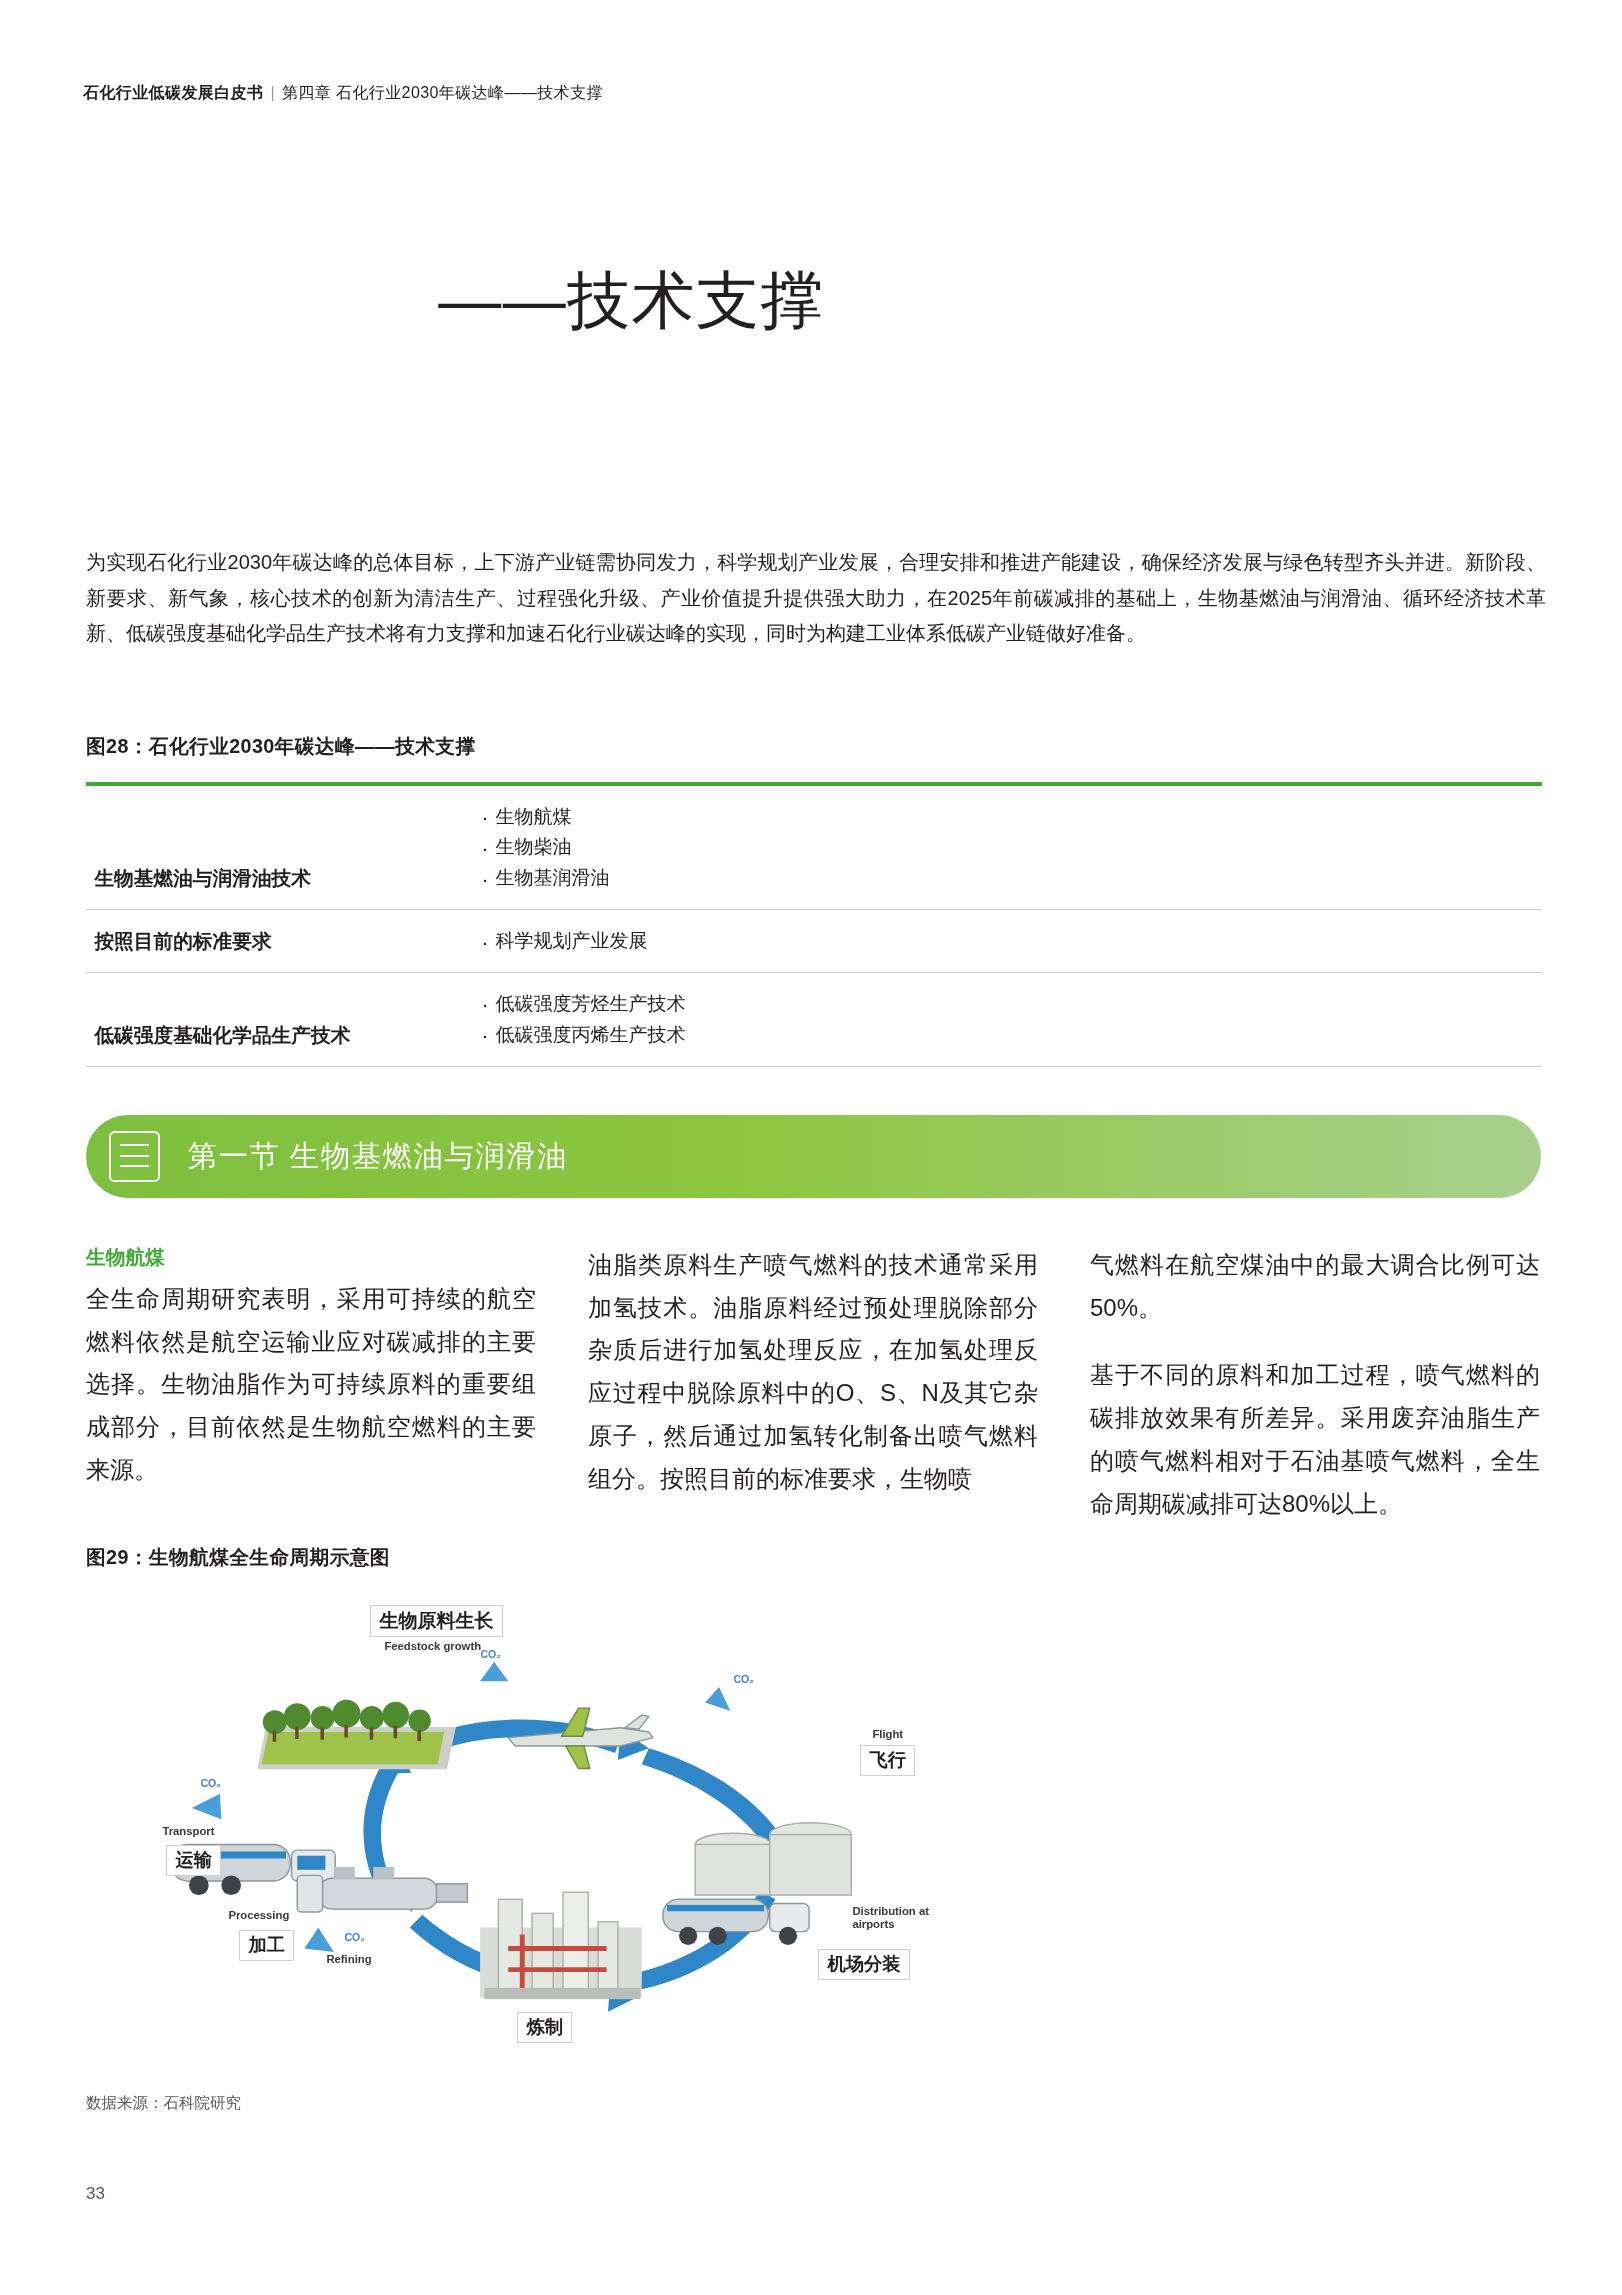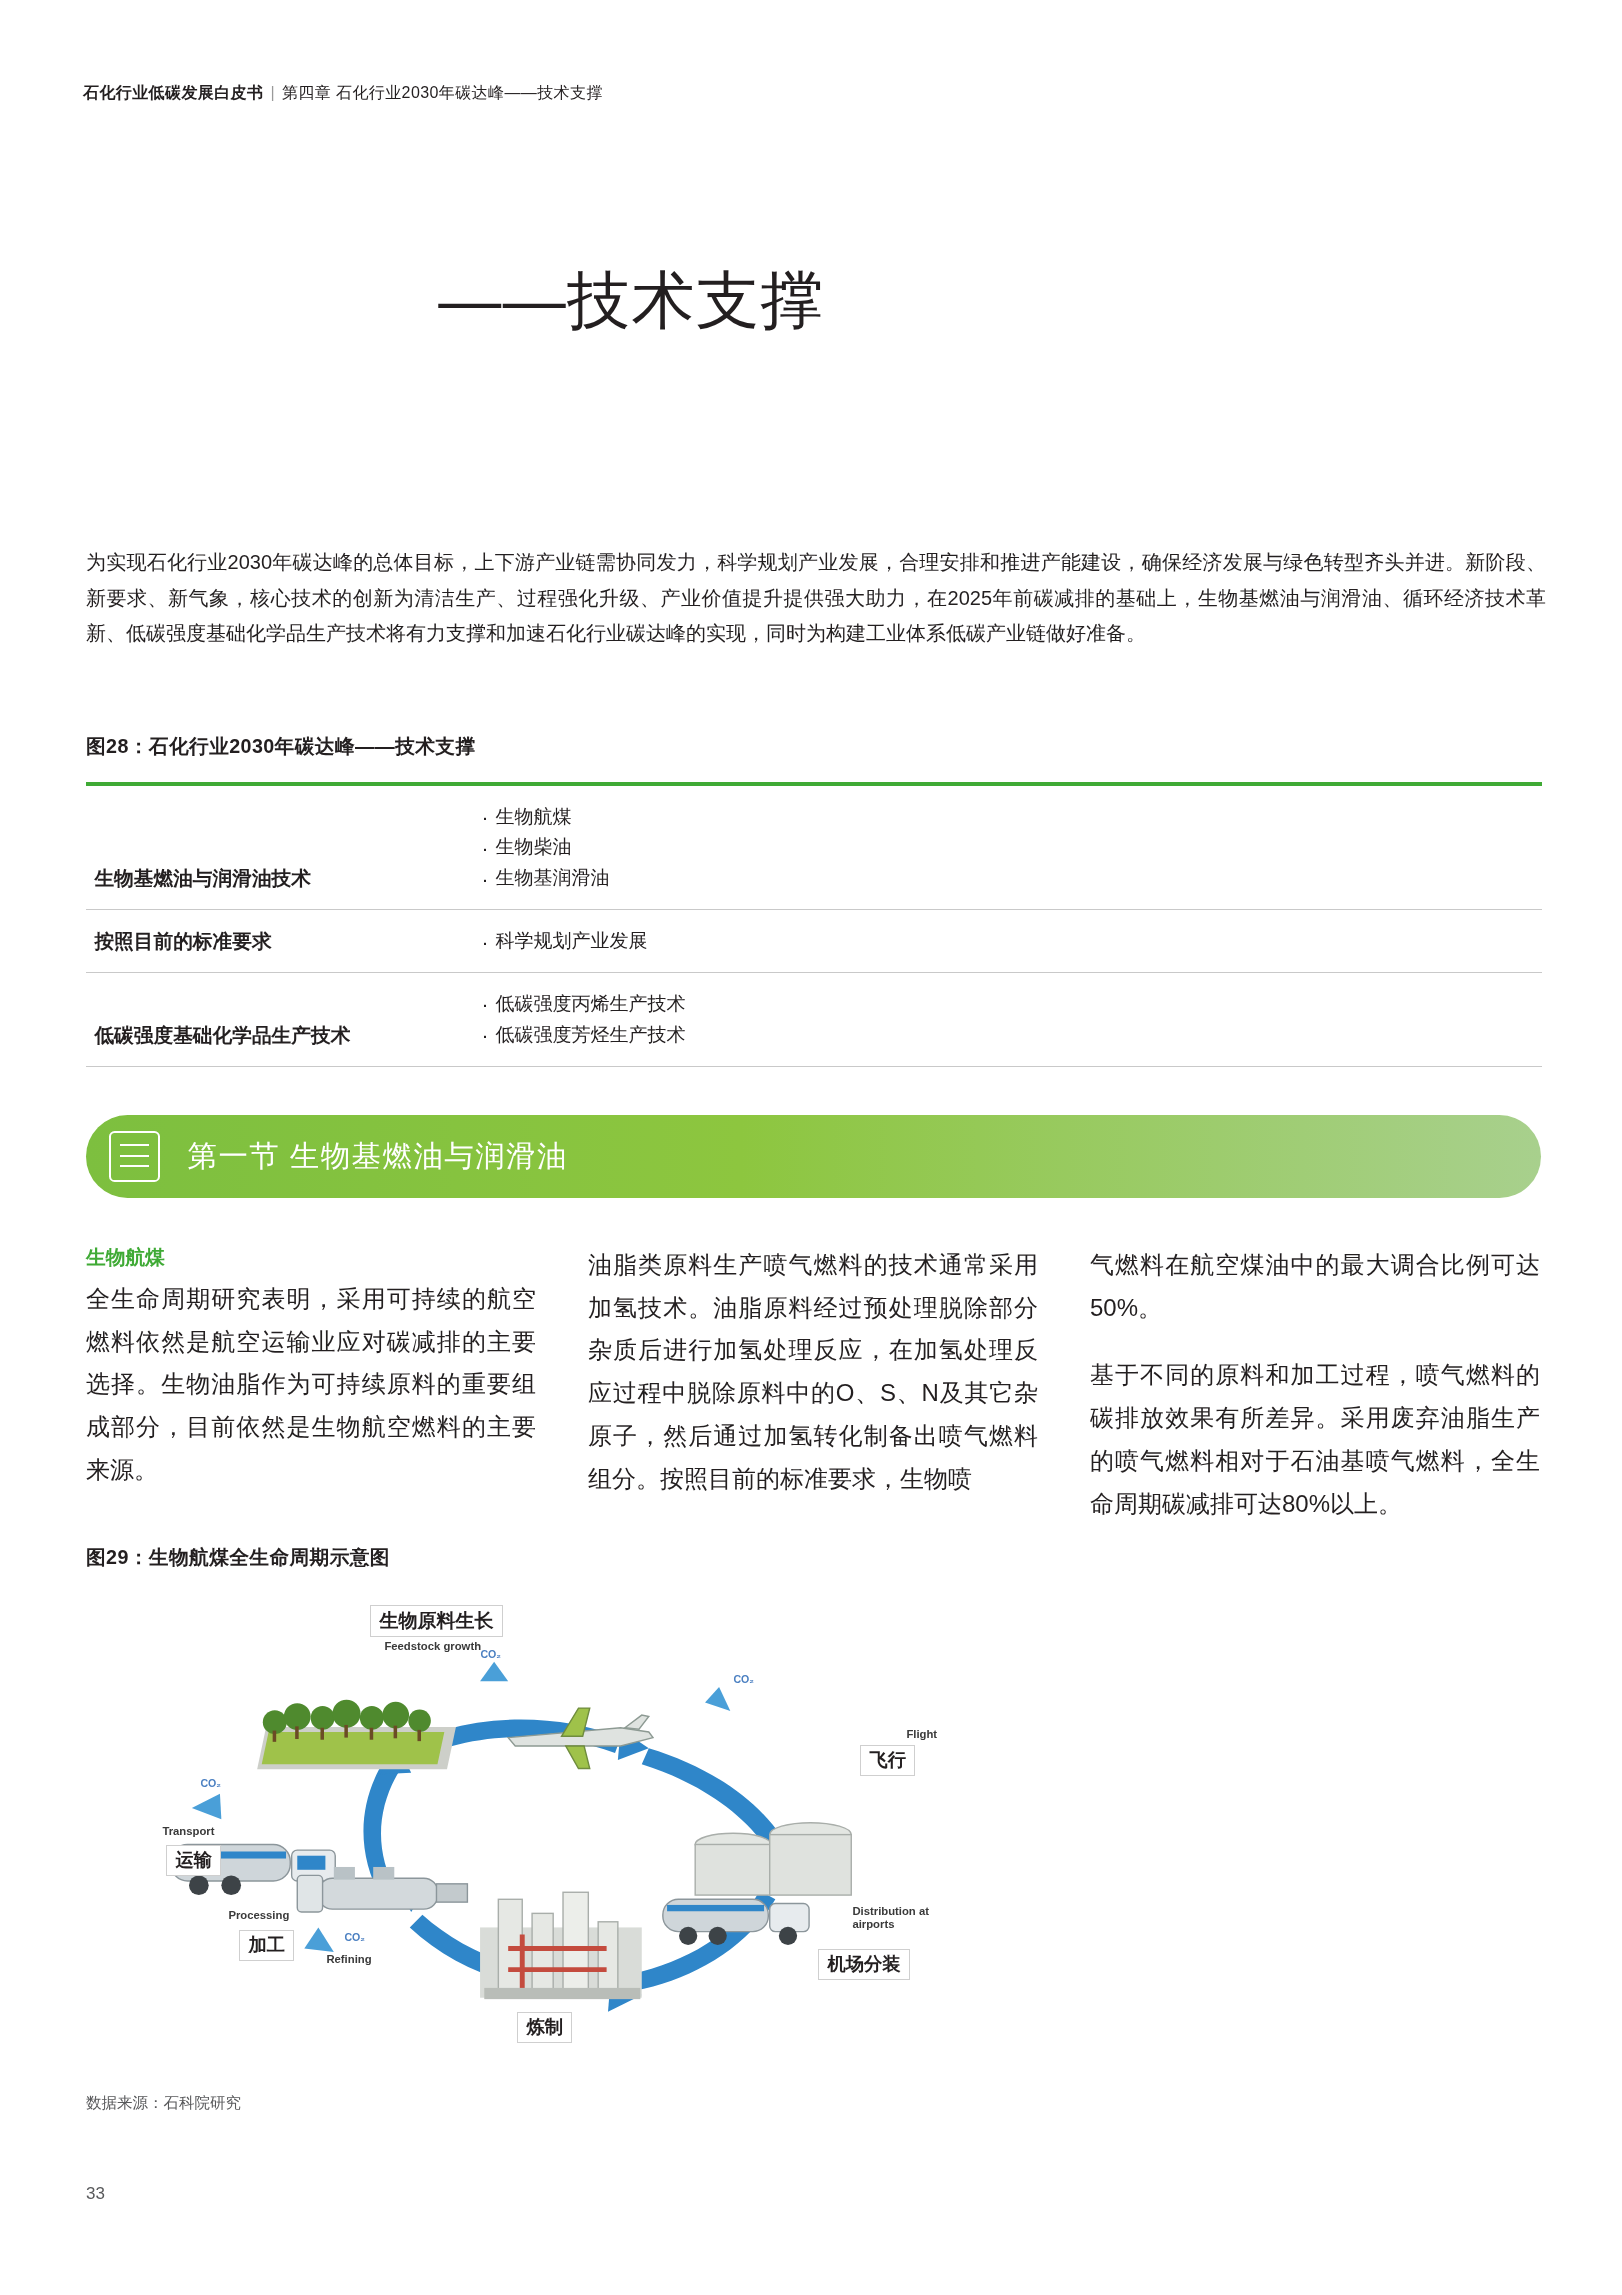--- a/index.html
+++ b/index.html
@@ -273,22 +273,22 @@
     <div class="t-row">
       <div class="t-cat">按照目前的标准要求</div>
       <div class="t-items">
         <div class="t-item">科学规划产业发展</div>
       </div>
     </div>
 
     <div class="t-row">
       <div class="t-cat">低碳强度基础化学品生产技术</div>
       <div class="t-items">
+        <div class="t-item">低碳强度芳烃生产技术</div>
         <div class="t-item">低碳强度丙烯生产技术</div>
-        <div class="t-item">低碳强度芳烃生产技术</div>
       </div>
     </div>
   </div>
 
   <div class="section-banner">
     <div class="banner-icon">
       <i></i>
         <i></i>
         <i></i>
     </div>
@@ -409,21 +409,21 @@
           <rect x="972" y="436" width="56" height="40" rx="8" fill="#e7ebee" stroke="#8c969b" stroke-width="2"></rect>
           <circle cx="856" cy="482" r="13" fill="#3d4347"></circle>
           <circle cx="898" cy="482" r="13" fill="#3d4347"></circle>
           <circle cx="998" cy="482" r="13" fill="#3d4347"></circle>
         </g>
       </svg>
 
       <div class="dlabel" style="left:284px; top:8.4px; font-size:19px;">生物原料生长</div>
       <div class="dlabel eng" style="left:290px; top:39px;">Feedstock growth</div>
 
-      <div class="dlabel eng" style="left:812px; top:127px;">Flight</div>
+      <div class="dlabel eng" style="left:778px; top:127px;">Flight</div>
       <div class="dlabel" style="left:774px; top:148px;">飞行</div>
 
       <div class="dlabel eng" style="left:758px; top:304px; width:98px; white-space:normal; text-align:left;">Distribution at airports</div>
       <div class="dlabel" style="left:732px; top:352px;">机场分装</div>
 
       <div class="dlabel eng" style="left:232px; top:352px;">Refining</div>
       <div class="dlabel" style="left:431px; top:415px;">炼制</div>
 
       <div class="dlabel eng" style="left:134px; top:308px;">Processing</div>
       <div class="dlabel" style="left:153px; top:333px;">加工</div>

